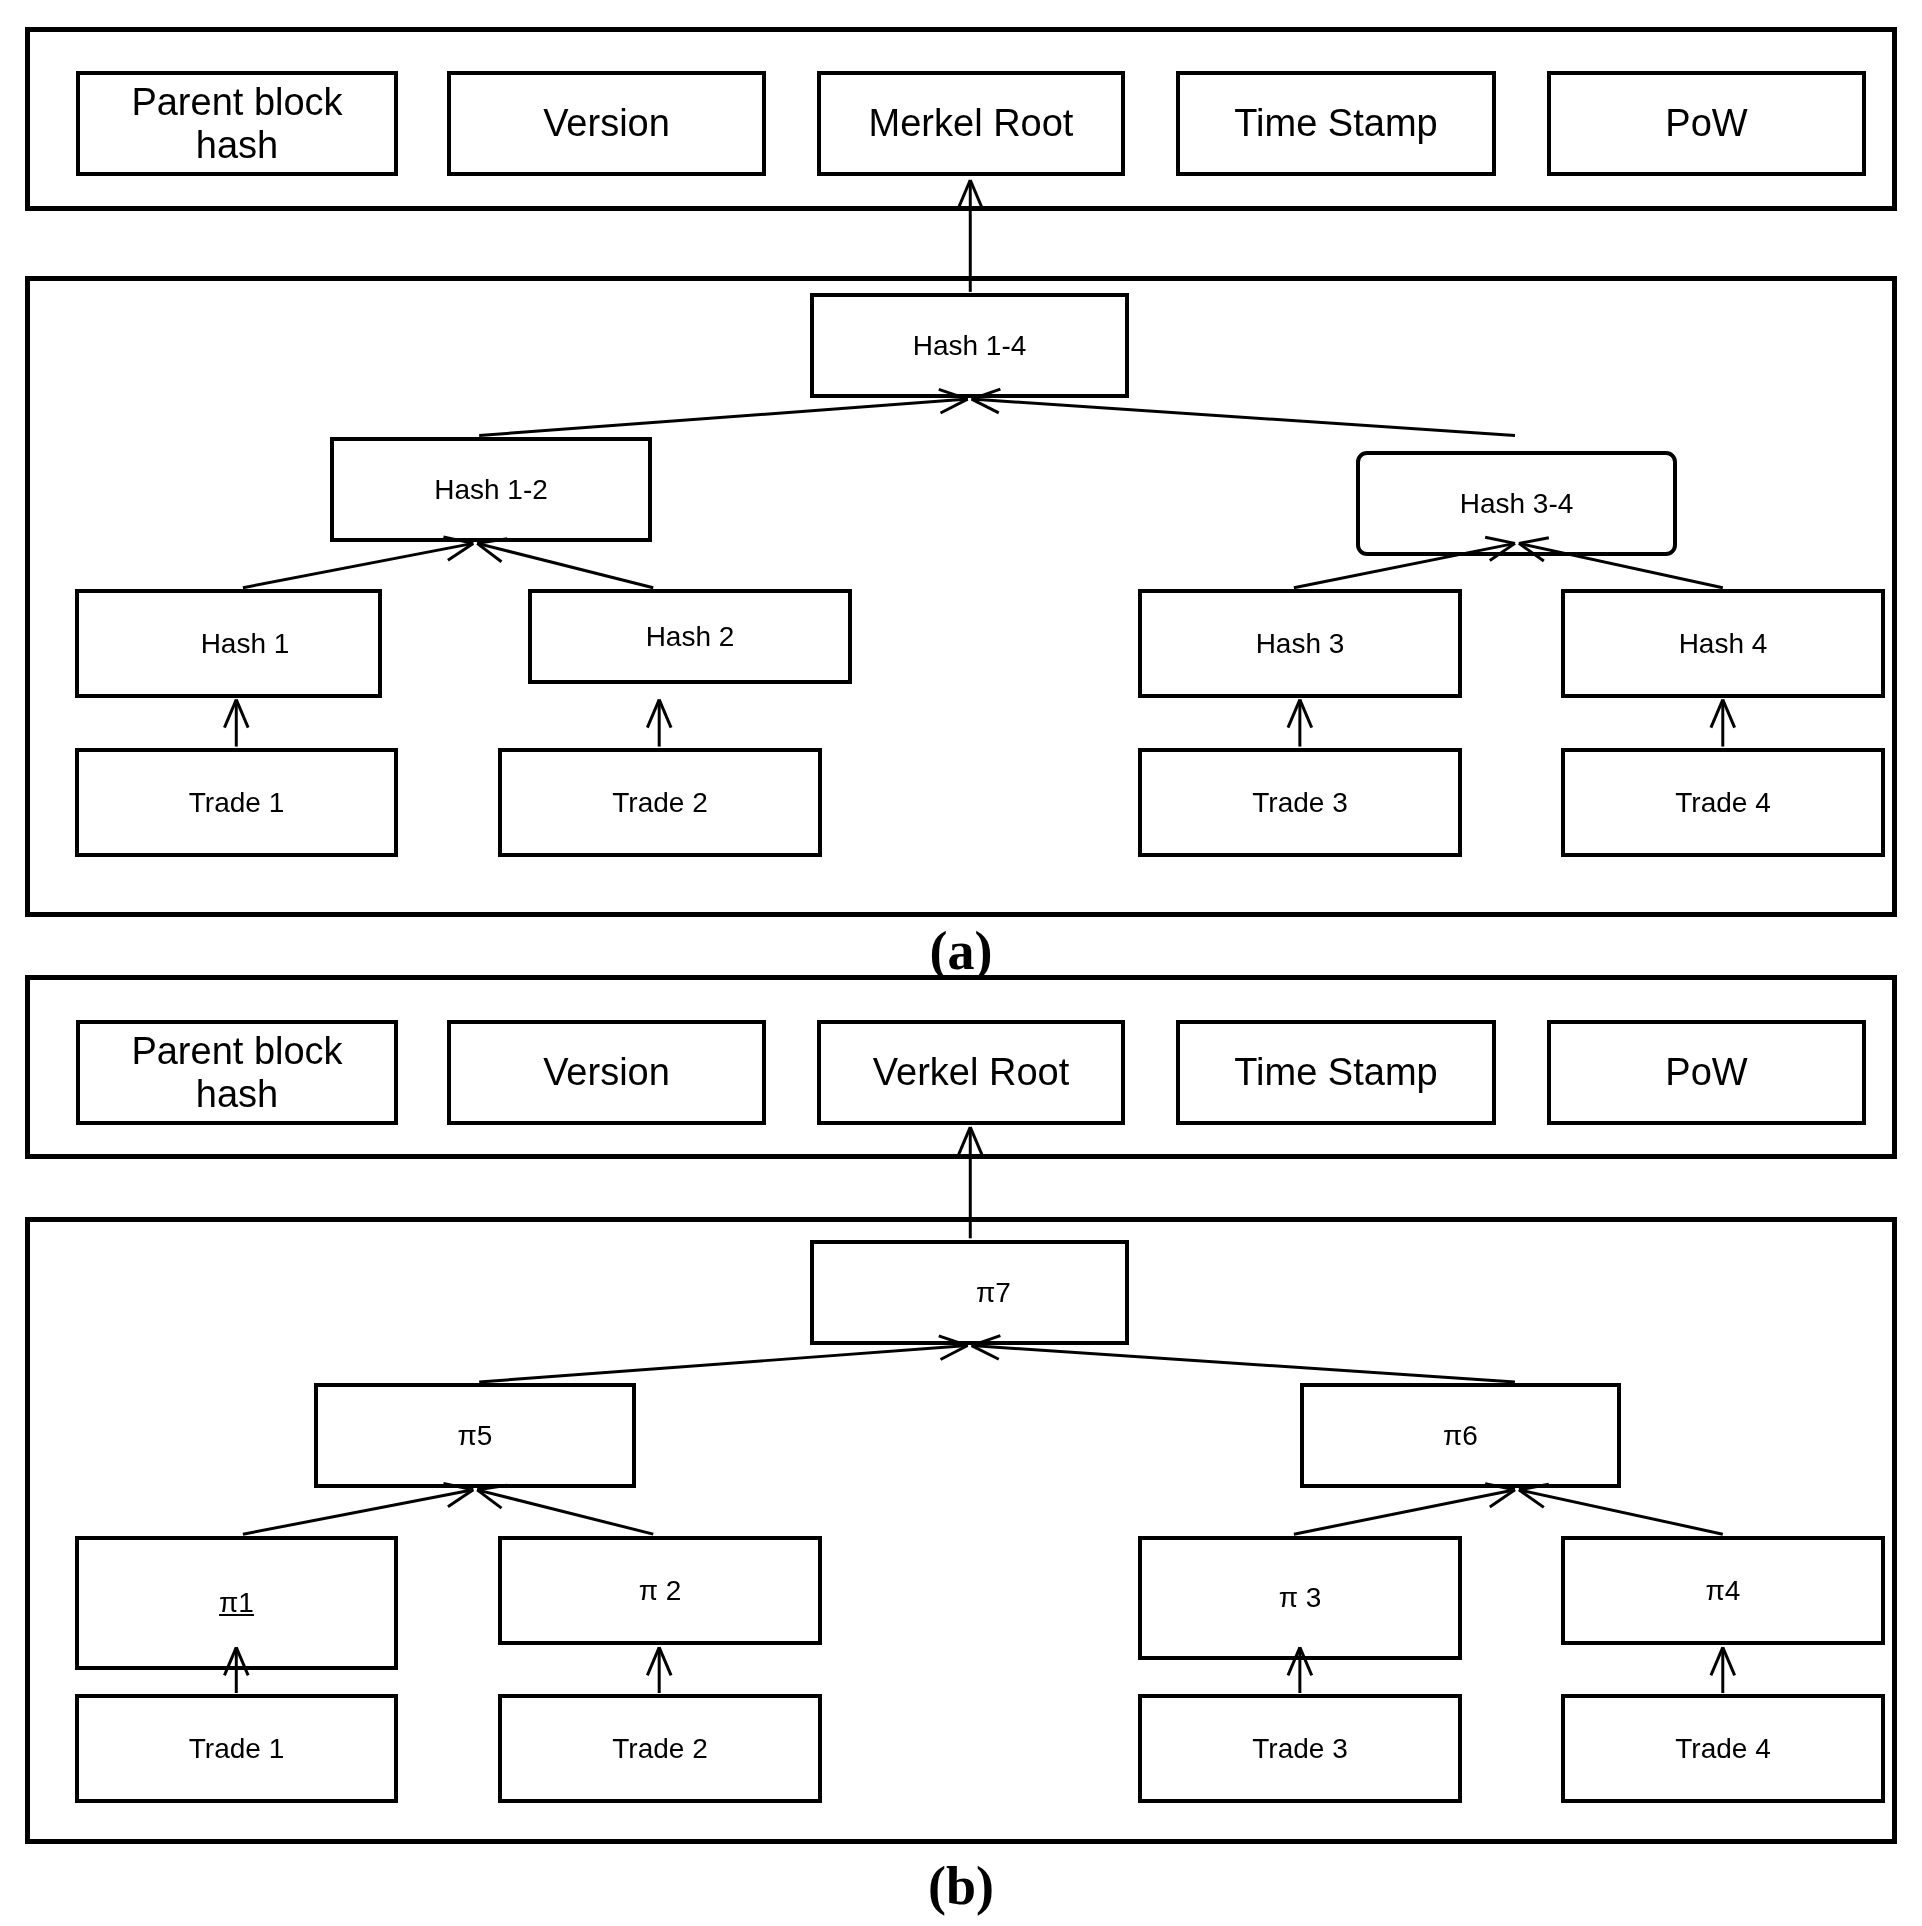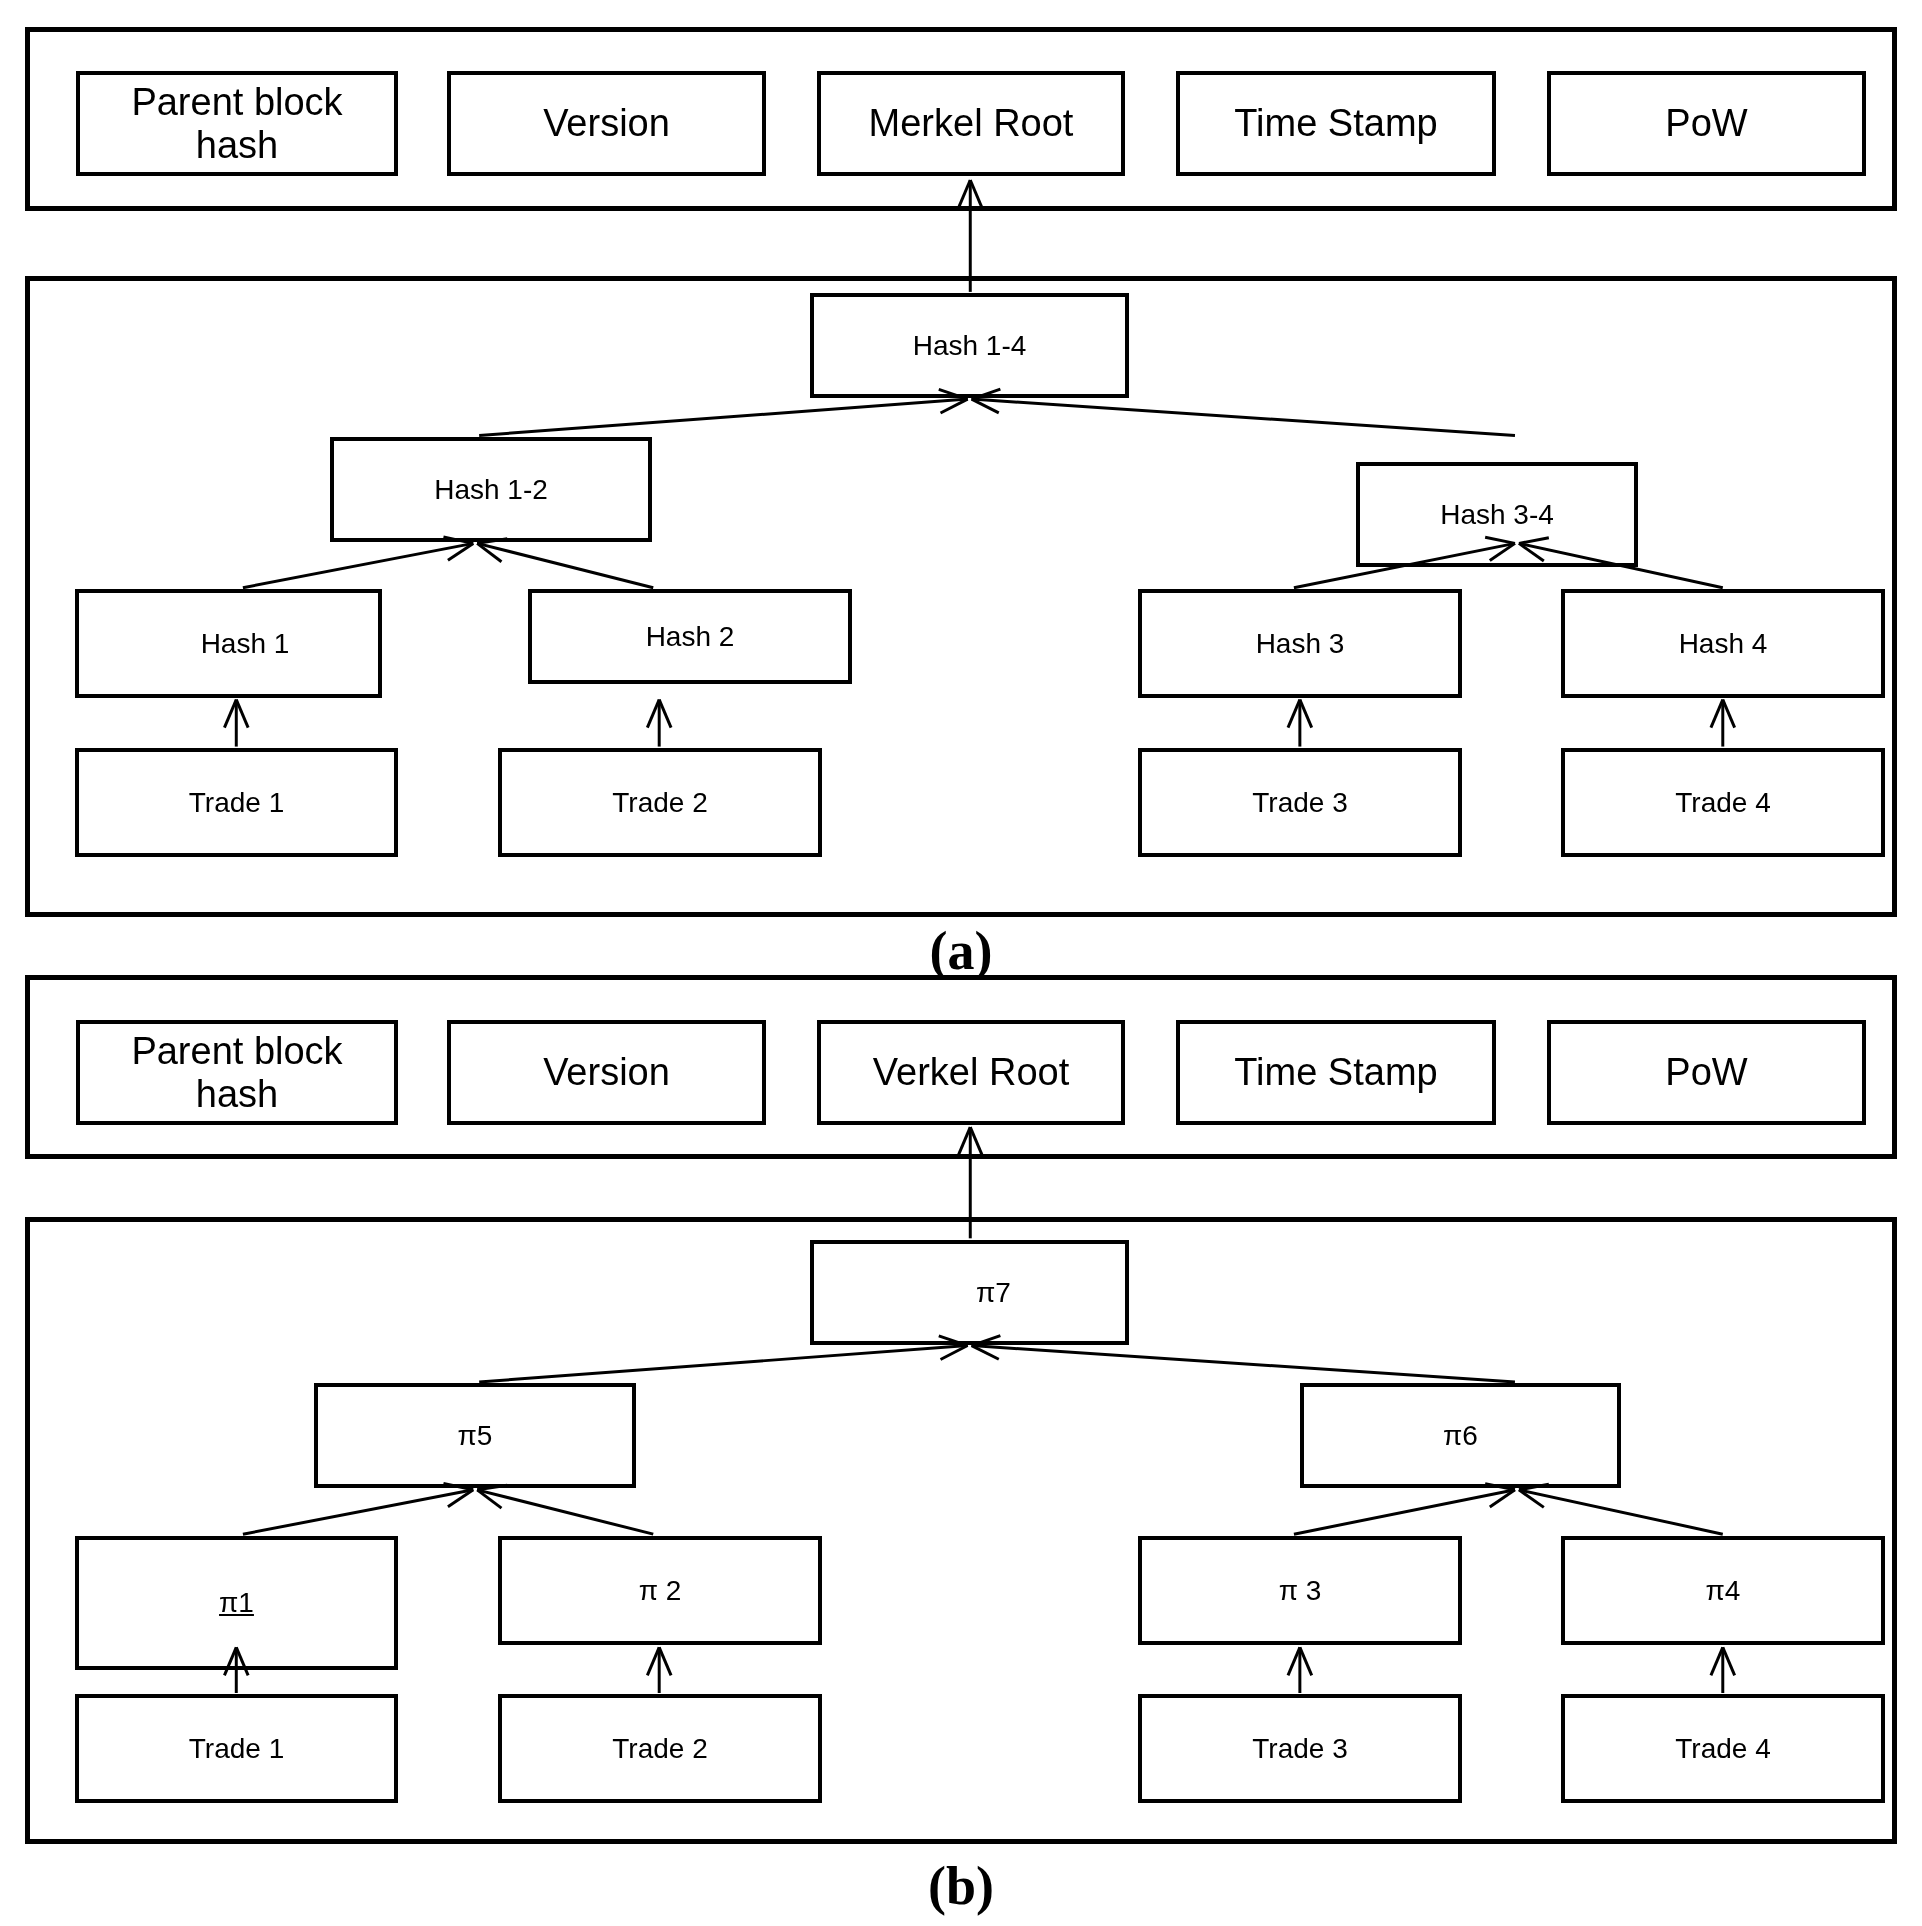--- a/index.html
+++ b/index.html
@@ -59,21 +59,21 @@
   <div class="box headerfield" style="left:76px; top:71px; width:322px; height:105px;">Parent block hash</div>
   <div class="box headerfield" style="left:447px; top:71px; width:319px; height:105px;">Version</div>
   <div class="box headerfield" style="left:817px; top:71px; width:308px; height:105px;">Merkel Root</div>
   <div class="box headerfield" style="left:1176px; top:71px; width:320px; height:105px;">Time Stamp</div>
   <div class="box headerfield" style="left:1547px; top:71px; width:319px; height:105px;">PoW</div>
 
   <div class="outbox" style="left:25px; top:276px; width:1872px; height:641px;"></div>
 
   <div class="box" style="left:810px; top:293px; width:319px; height:105px;">Hash 1-4</div>
   <div class="box" style="left:314px; top:437px; width:322px; height:105px;margin-left:16px;">Hash 1-2</div>
-  <div class="box" style="left:1356px; top:462px; width:282px; height:105px;">Hash 3-4</div>
+  <div class="box" style="left:1356px; top:451px; width:321px; height:105px;border-radius:11px;">Hash 3-4</div>
 
   <div class="box" style="left:75px; top:589px; width:307px; height:109px;padding-left:33px;">Hash 1</div>
   <div class="box" style="left:528px; top:589px; width:324px; height:95px;">Hash 2</div>
   <div class="box" style="left:1138px; top:589px; width:324px; height:109px;">Hash 3</div>
   <div class="box" style="left:1561px; top:589px; width:324px; height:109px;">Hash 4</div>
 
   <div class="box" style="left:75px; top:748px; width:323px; height:109px;">Trade 1</div>
   <div class="box" style="left:498px; top:748px; width:324px; height:109px;">Trade 2</div>
   <div class="box" style="left:1138px; top:748px; width:324px; height:109px;">Trade 3</div>
   <div class="box" style="left:1561px; top:748px; width:324px; height:109px;">Trade 4</div>
@@ -89,21 +89,21 @@
   <div class="box headerfield" style="left:1547px; top:1020px; width:319px; height:105px;">PoW</div>
 
   <div class="outbox" style="left:25px; top:1217px; width:1872px; height:627px;"></div>
 
   <div class="box" style="left:810px; top:1240px; width:319px; height:105px;padding-left:48px;">π7</div>
   <div class="box" style="left:314px; top:1383px; width:322px; height:105px;">π5</div>
   <div class="box" style="left:1300px; top:1383px; width:321px; height:105px;">π6</div>
 
   <div class="box" style="left:75px; top:1536px; width:323px; height:134px;text-decoration:underline;">π1</div>
   <div class="box" style="left:498px; top:1536px; width:324px; height:109px;">π 2</div>
-  <div class="box" style="left:1138px; top:1536px; width:324px; height:109px;">π 3</div>
+  <div class="box" style="left:1138px; top:1536px; width:324px; height:124px;">π 3</div>
   <div class="box" style="left:1561px; top:1536px; width:324px; height:109px;">π4</div>
 
   <div class="box" style="left:75px; top:1694px; width:323px; height:109px;">Trade 1</div>
   <div class="box" style="left:498px; top:1694px; width:324px; height:109px;">Trade 2</div>
   <div class="box" style="left:1138px; top:1694px; width:324px; height:109px;">Trade 3</div>
   <div class="box" style="left:1561px; top:1694px; width:324px; height:109px;">Trade 4</div>
 
   <div class="caption" style="top:1855px;">(b)</div>
 
   <svg id="arrow-layer" viewBox="0 0 2904 2910" xmlns="http://www.w3.org/2000/svg">

